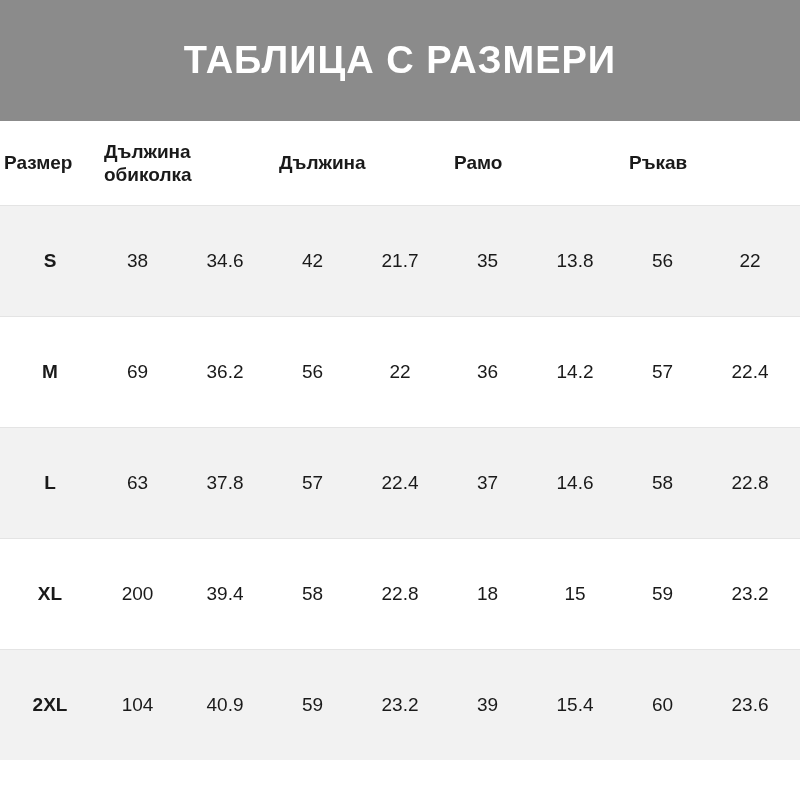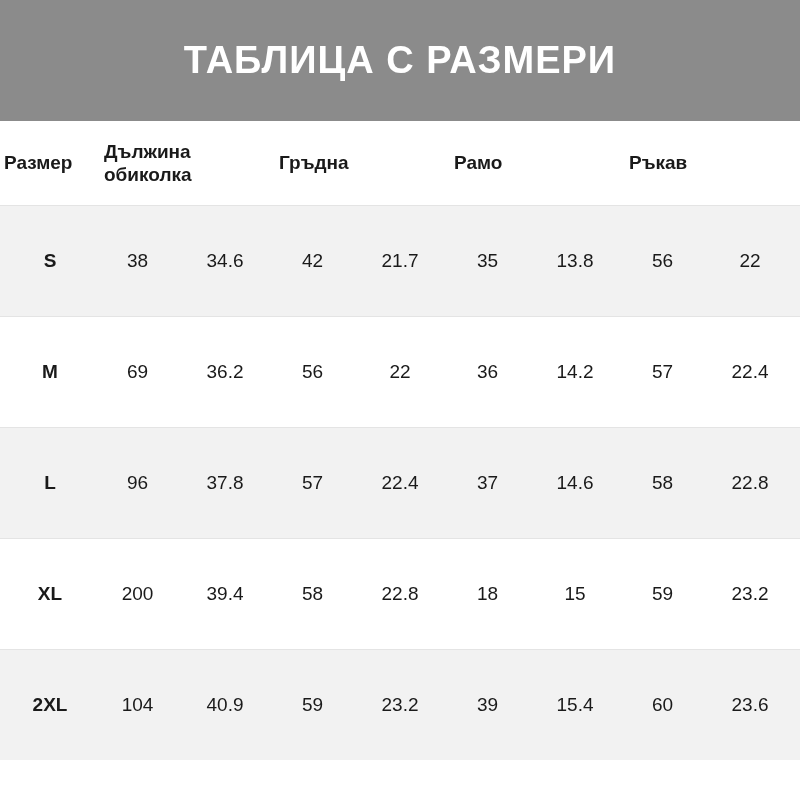--- a/index.html
+++ b/index.html
@@ -103,21 +103,21 @@
         <col class="c-in">
       <col class="c-cm">
         <col class="c-in">
       <col class="c-cm">
         <col class="c-in">
     </colgroup>
     <thead>
       <tr class="hdr-group">
         <td class="size-head">Размер</td>
         <td colspan="2">Дължина обиколка</td>
-        <td colspan="2">Гръдна</td>
+        <td colspan="2">Дължина</td>
         <td colspan="2">Рамо</td>
         <td colspan="2">Ръкав</td>
       </tr>
     </thead>
     <tbody>
       <tr class="alt">
         <td class="size-cell">S</td>
         <td>38</td>
         <td>34.6</td>
         <td>42</td>
@@ -133,21 +133,21 @@
         <td>36.2</td>
         <td>56</td>
         <td>22</td>
         <td>36</td>
         <td>14.2</td>
         <td>57</td>
         <td>22.4</td>
       </tr>
       <tr class="alt">
         <td class="size-cell">L</td>
-        <td>96</td>
+        <td>63</td>
         <td>37.8</td>
         <td>57</td>
         <td>22.4</td>
         <td>37</td>
         <td>14.6</td>
         <td>58</td>
         <td>22.8</td>
       </tr>
       <tr class="plain">
         <td class="size-cell">XL</td>

